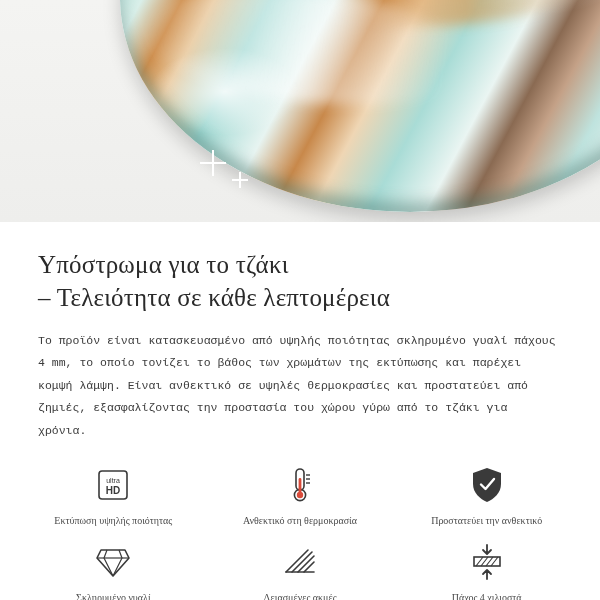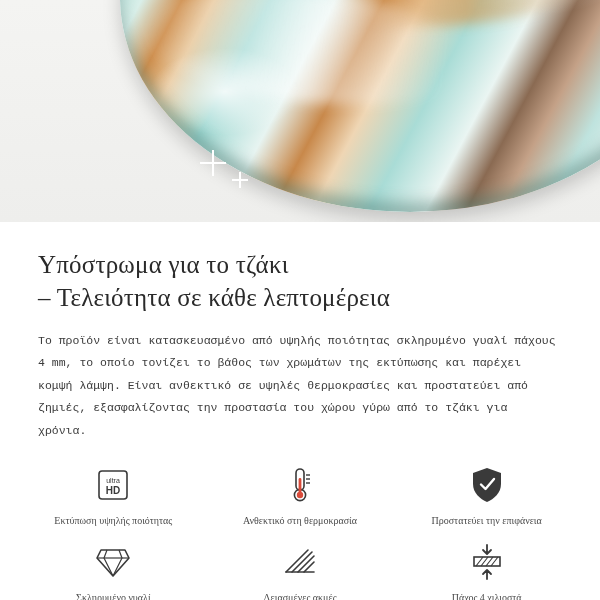--- a/index.html
+++ b/index.html
@@ -222,21 +222,21 @@
       <div class="feature-label">Ανθεκτικό στη θερμοκρασία</div>
     </div>
 
     <div class="feature">
       <div class="feature-icon">
         <svg width="36" height="40" viewBox="0 0 36 40">
           <path d="M18 3 L32 8 V19 C32 28 25 34 18 37 C11 34 4 28 4 19 V8 Z" fill="#3a3a3a"></path>
           <path d="M12 19.5 l4.5 4.5 L25 14" fill="none" stroke="#ffffff" stroke-width="2.4" stroke-linecap="round" stroke-linejoin="round"></path>
         </svg>
       </div>
-      <div class="feature-label">Προστατεύει την επιφάνεια</div>
+      <div class="feature-label">Προστατεύει την ανθεκτικό</div>
     </div>
 
     <div class="feature">
       <div class="feature-icon">
         <svg width="40" height="36" viewBox="0 0 40 36">
           <path d="M8 6 H32 L36 14 L20 32 L4 14 Z" fill="none" stroke="#3a3a3a" stroke-width="1.6" stroke-linejoin="round"></path>
           <path d="M4 14 H36" stroke="#3a3a3a" stroke-width="1.2"></path>
           <path d="M14 6 L11 14 L20 32" stroke="#3a3a3a" stroke-width="1.2" fill="none"></path>
           <path d="M26 6 L29 14 L20 32" stroke="#3a3a3a" stroke-width="1.2" fill="none"></path>
         </svg>

